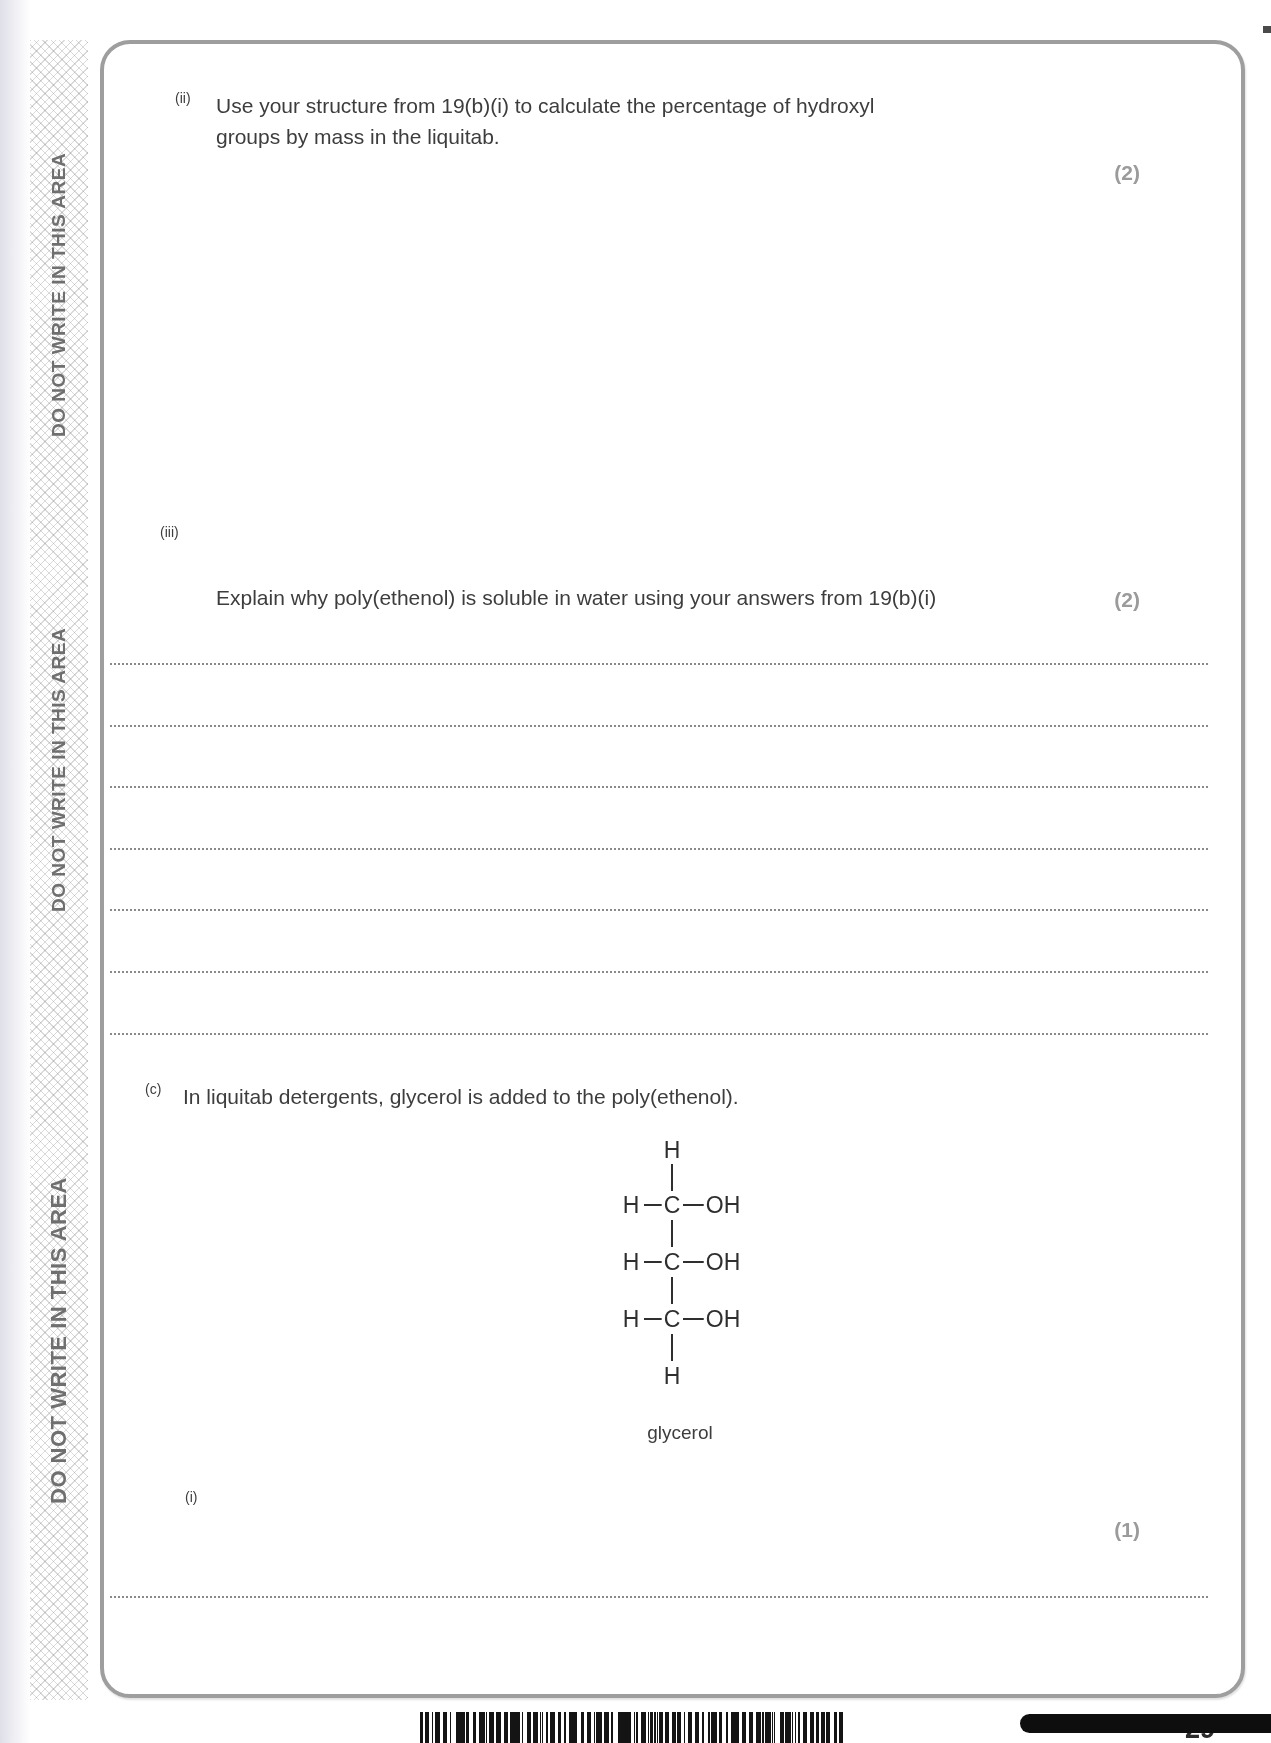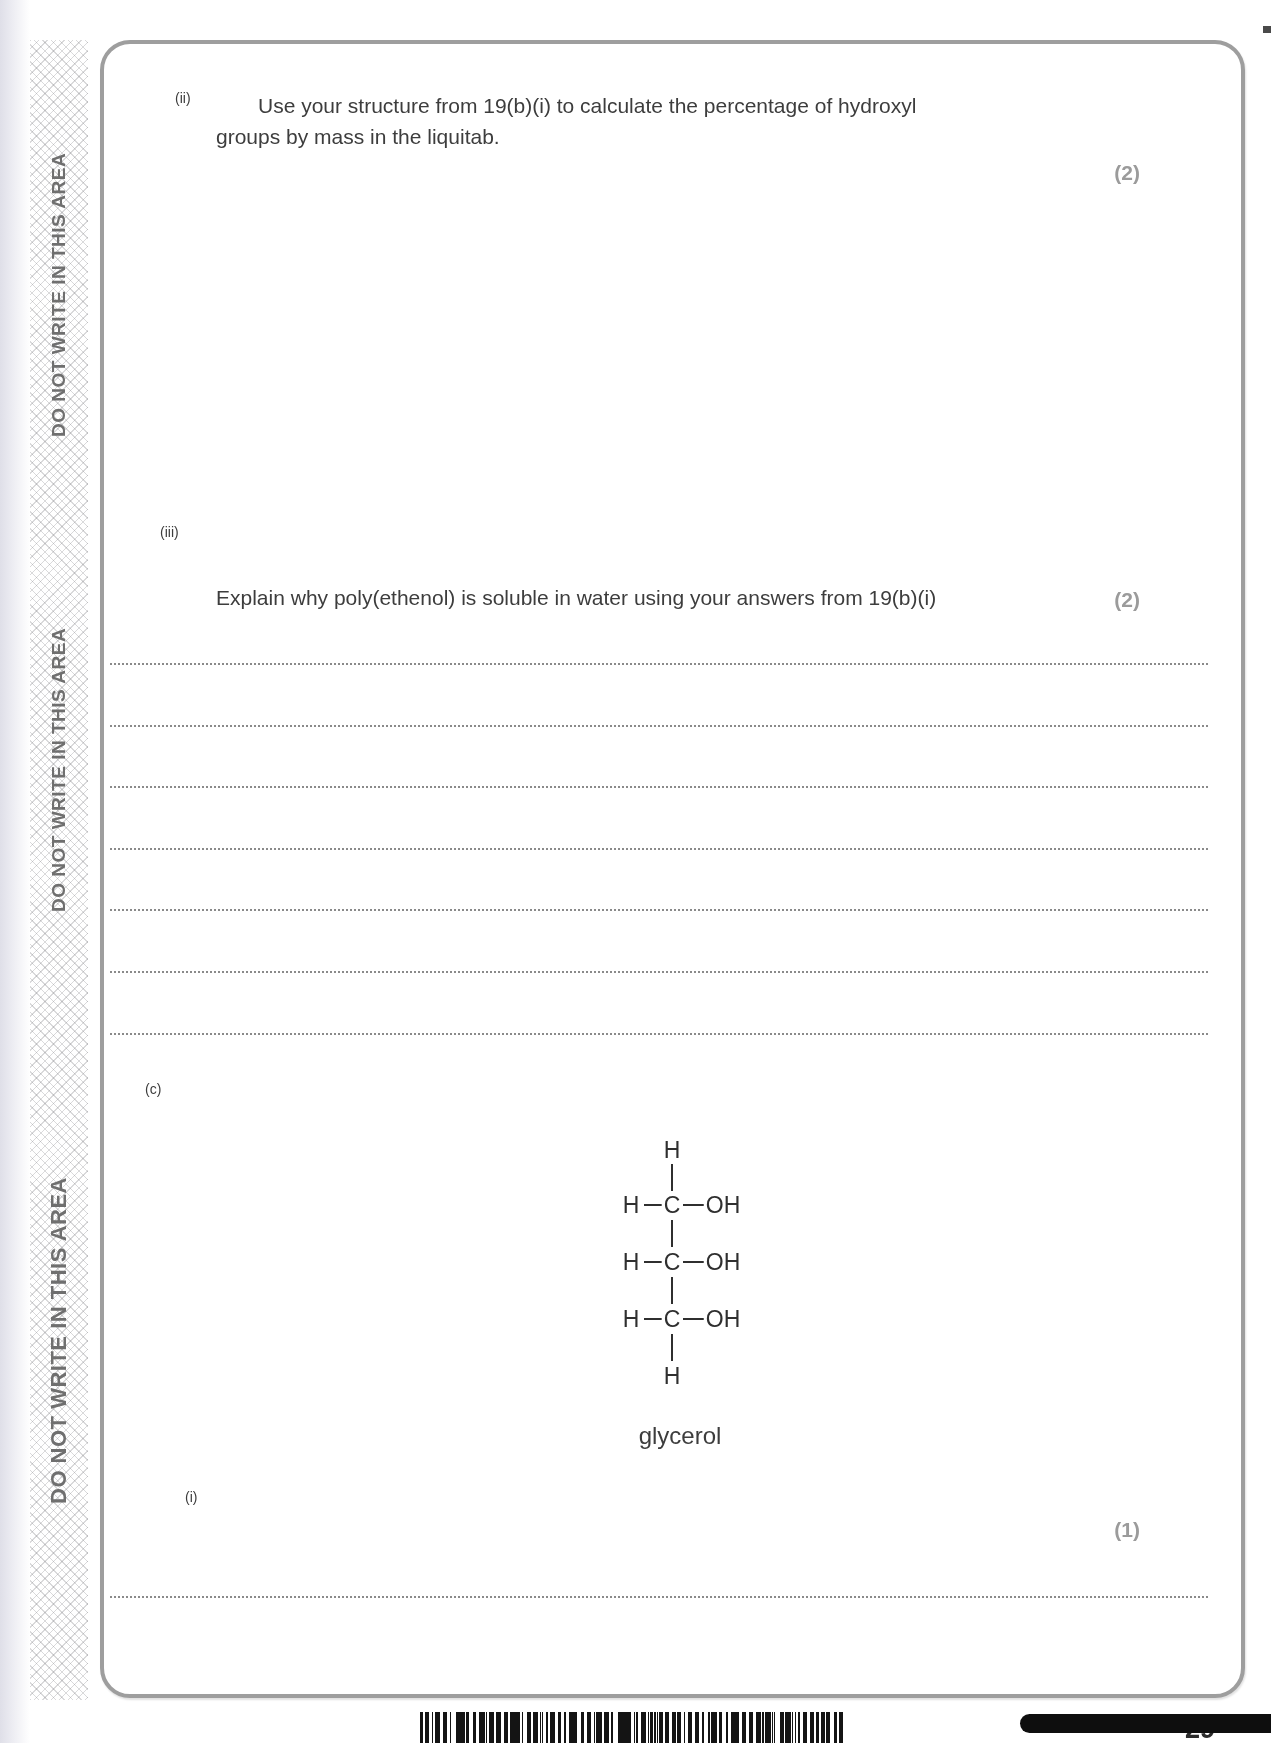--- a/index.html
+++ b/index.html
@@ -48,21 +48,21 @@
   
   .molecule{position:absolute;left:560px;top:1128px;width:220px;height:270px;}
   .atom{
     position:absolute;transform:translate(-50%,-50%);
     font-size:23px;color:#2f2f2f;background:#fff;padding:0 2px;
   }
   .bond-h{position:absolute;height:2px;background:#2f2f2f;}
   .bond-v{position:absolute;width:2px;background:#2f2f2f;}
   .mol-caption{
     position:absolute;left:600px;top:1422px;width:160px;text-align:center;
-    font-size:24px;color:#3d3d3d;
+    font-size:19px;color:#3d3d3d;
   }
   
   .barcode{
     position:absolute;left:420px;top:1712px;width:425px;height:31px;
     background-image:
       repeating-linear-gradient(90deg,#141414 0 2px,rgba(255,255,255,0) 2px 5px,#141414 5px 9px,rgba(255,255,255,0) 9px 12px,#141414 12px 13px,rgba(255,255,255,0) 13px 18px),
       repeating-linear-gradient(90deg,#141414 0 3px,#ffffff 3px 7px,#141414 7px 8px,#ffffff 8px 15px,#141414 15px 19px,#ffffff 19px 23px);
   }
   .page-num{
     position:absolute;left:1185px;top:1714px;z-index:2;
@@ -84,37 +84,38 @@
   <div class="page-edge"></div>
   <div class="hatch-strip"></div>
 
   <div class="warning w1">DO NOT WRITE IN THIS AREA</div>
   <div class="warning w2">DO NOT WRITE IN THIS AREA</div>
   <div class="warning w3">DO NOT WRITE IN THIS AREA</div>
 
   <div class="qbox"></div>
 
   <div class="qlabel" style="left:175px;top:90px;">(ii)</div>
-  <div class="qtext" style="left:216px;top:90px;width:760px;margin-left:42px;">Use your structure from 19(b)(i) to calculate the percentage of hydroxyl</div>
+  <div class="qtext" style="left:216px;top:90px;width:760px;">Use your structure from 19(b)(i) to calculate the percentage of hydroxyl</div>
   <div class="qtext" style="left:216px;top:121px;width:760px;">groups by mass in the liquitab.</div>
   <div class="marks" style="left:1020px;top:161px;">(2)</div>
 
   <div class="qlabel" style="left:160px;top:524px;">(iii)</div>
   <div class="qtext" style="left:216px;top:546px;width:840px;margin-top:36px;">Explain why poly(ethenol) is soluble in water using your answers from 19(b)(i)</div>
   <div class="marks" style="left:1020px;top:588px;">(2)</div>
 
   <div class="dotline" style="top:663px;"></div>
   <div class="dotline" style="top:725px;"></div>
   <div class="dotline" style="top:786px;"></div>
   <div class="dotline" style="top:848px;"></div>
   <div class="dotline" style="top:909px;"></div>
   <div class="dotline" style="top:971px;"></div>
   <div class="dotline" style="top:1033px;"></div>
 
   <div class="qlabel" style="left:145px;top:1081px;">(c)</div>
+  <div class="qtext" style="left:183px;top:1081px;width:900px;">In liquitab detergents, glycerol is added to the poly(ethenol).</div>
 
   <div class="molecule">
     <span class="atom" style="left:112px;top:22px;">H</span>
     <div class="bond-v" style="left:111px;top:36px;height:27px;"></div>
 
     <span class="atom" style="left:71px;top:77px;">H</span>
     <div class="bond-h" style="left:84px;top:76px;width:18px;"></div>
     <span class="atom" style="left:112px;top:77px;">C</span>
     <div class="bond-h" style="left:123px;top:76px;width:22px;"></div>
     <span class="atom" style="left:163px;top:77px;">OH</span>

